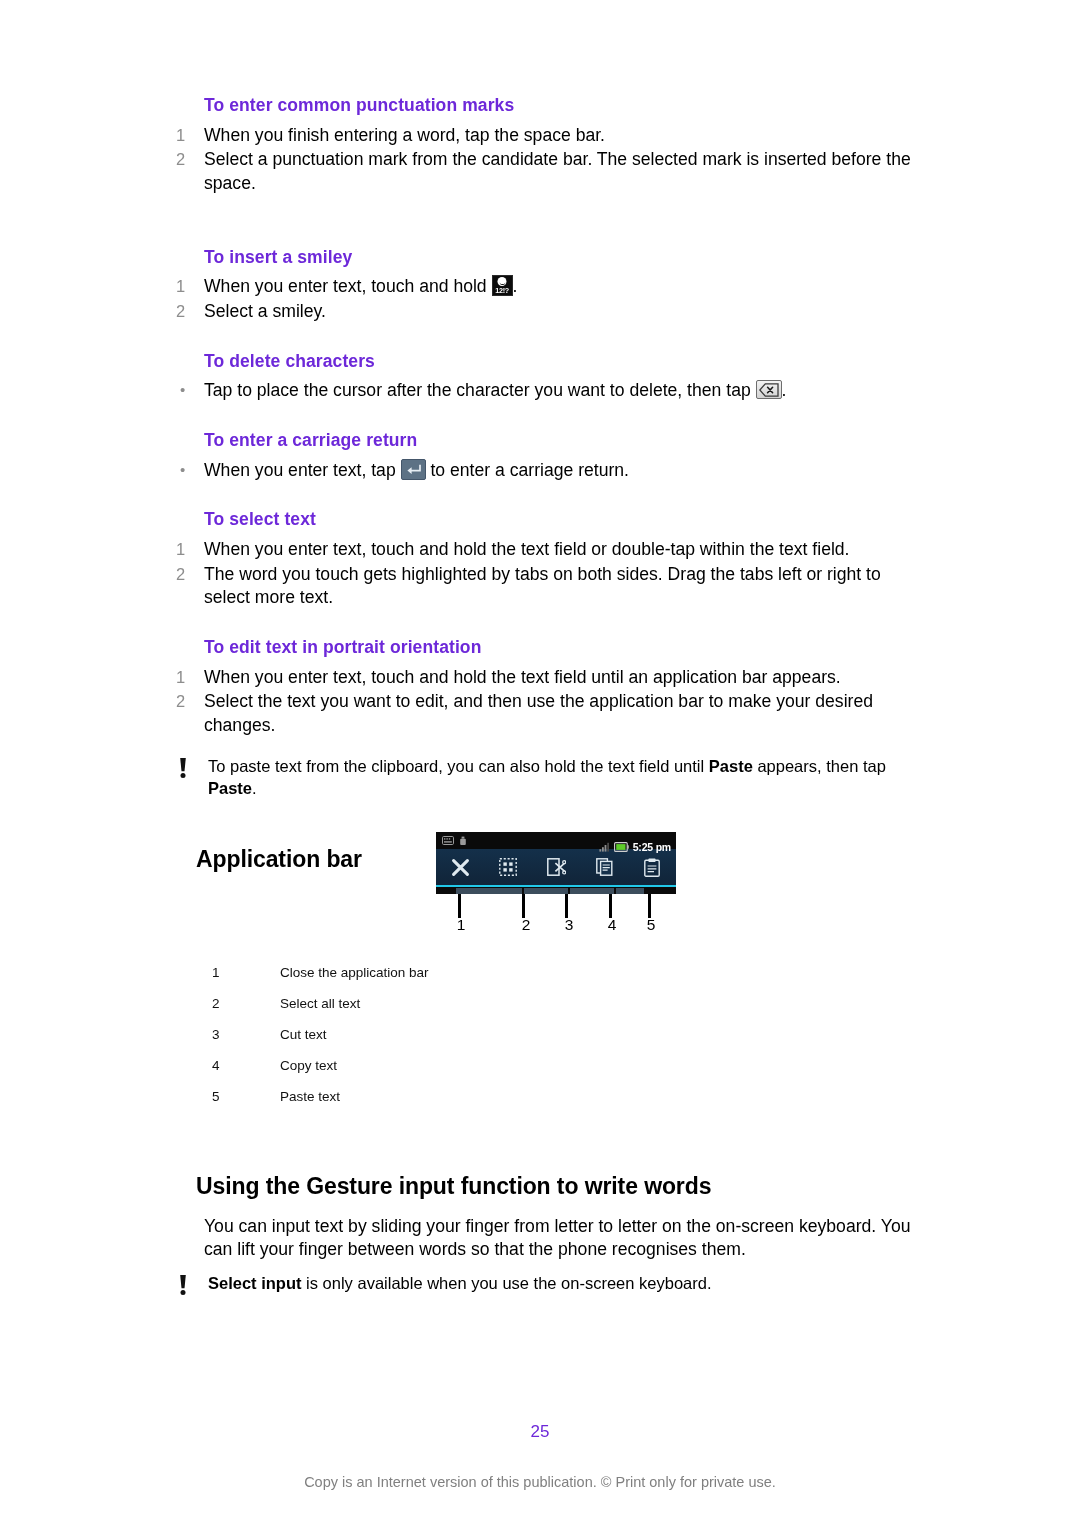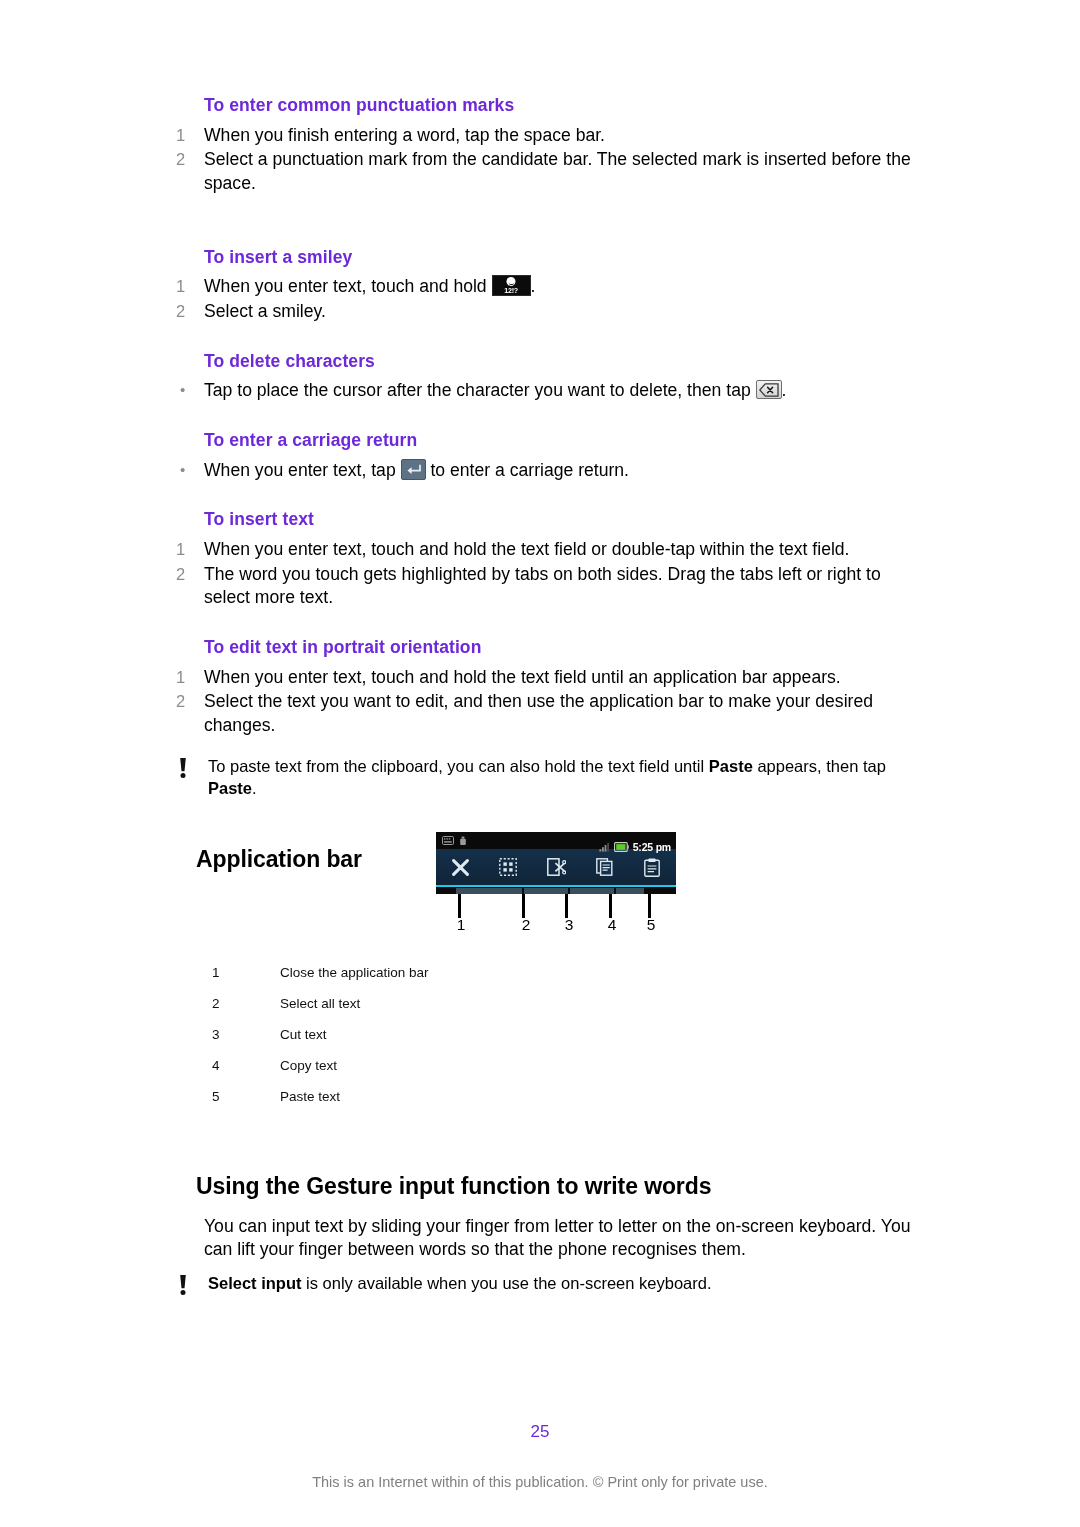--- a/index.html
+++ b/index.html
@@ -108,21 +108,21 @@
 
   
   .chip {
     display: inline-block;
     vertical-align: -4px;
     position: relative;
   }
 
   
   .chip-smiley {
-    width: 39px; height: 21px;
+    width: 21px; height: 21px;
     background: #0b0b0b;
     border: 1px solid #2a2a2a;
     box-sizing: border-box;
     overflow: hidden;
   }
   .chip-smiley .face {
     position: absolute;
     left: 50%; top: 1px;
     transform: translateX(-50%);
     width: 9px; height: 9px;
@@ -364,21 +364,21 @@
         <span class="bul">•</span>
         <span class="txt"><span>When you enter text, tap </span><span class="chip chip-ret"><svg width="15" height="12" viewBox="0 0 15 12" aria-hidden="true">
                 <path d="M14 0.8 V6.6 H3.4" fill="none" stroke="#e7eef4" stroke-width="1.7"></path>
                 <path d="M5.6 3.3 L1.4 6.6 L5.6 9.9 Z" fill="#e7eef4"></path>
               </svg></span><span> to enter a carriage return.</span></span>
       </li>
     </ul>
 
     <div class="spacer-md"></div>
 
-    <h3 class="sub">To insert text</h3>
+    <h3 class="sub">To select text</h3>
     <ol class="steps">
       <li class="step">
         <span class="num">1</span>
         <span class="txt">When you enter text, touch and hold the text field or double-tap within the text field.</span>
       </li>
       <li class="step">
         <span class="num">2</span>
         <span class="txt">The word you touch gets highlighted by tabs on both sides. Drag the tabs left or right to select more text.</span>
       </li>
     </ol>
@@ -552,15 +552,15 @@
         <svg class="icon-excl" viewBox="0 0 14 24" aria-hidden="true">
           <path d="M4.2 2 C4.2 2 9.8 2 9.8 2 L8.5 15.2 C8.5 15.2 5.5 15.2 5.5 15.2 Z" fill="#111"></path>
           <circle cx="7" cy="19.4" r="2.5" fill="#111"></circle>
         </svg>
       </span>
       <span class="ntxt"><b>Select input</b><span> is only available when you use the on-screen keyboard.</span></span>
     </div>
   </div>
 
   <div class="pagenum">25</div>
-  <div class="footer-note">This is an Internet within of this publication. © Print only for private use.</div>
+  <div class="footer-note">Copy is an Internet version of this publication. © Print only for private use.</div>
 
 </div>
 
 </body></html>

